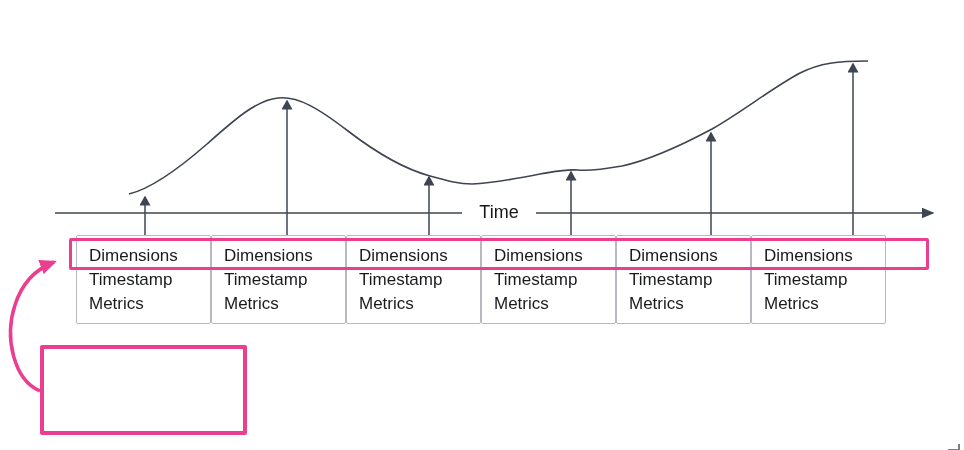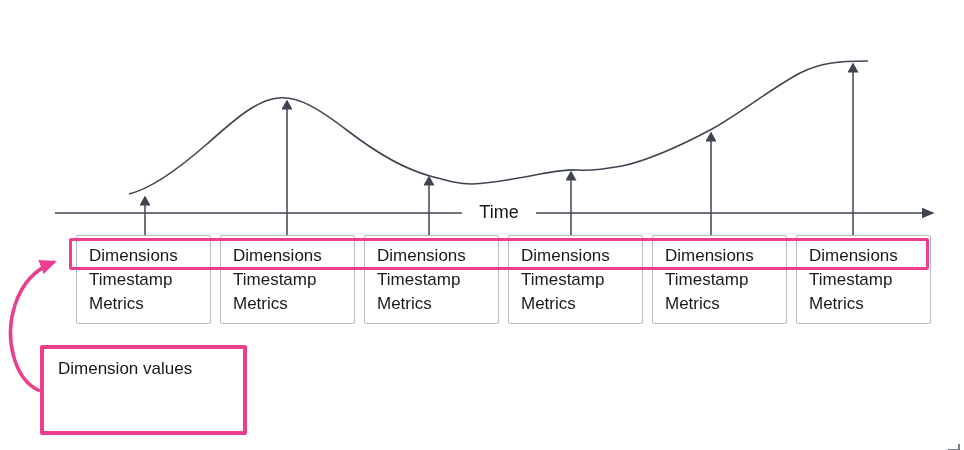--- a/index.html
+++ b/index.html
@@ -35,21 +35,20 @@
     z-index: 2;
   }
   
   .boxes {
     position: absolute;
     left: 76px;
     top: 235px;
     width: 855px;
     height: 89px;
     display: flex;
-    gap: 9px;
     z-index: 2;
   }
   .rec {
     box-sizing: border-box;
     width: 135px;
     height: 89px;
     background: #ffffff;
     border: 1px solid #b6bac0;
     border-radius: 2px;
     padding: 8px 12px 0 12px;
@@ -182,18 +181,17 @@
     <div class="rec">
       <div class="rec-line">Dimensions</div>
       <div class="rec-line">Timestamp</div>
       <div class="rec-line">Metrics</div>
     </div>
   </div>
 
   <div class="pink-rect"></div>
 
   <div class="callout">
-    <div class="callout-line">Dimension values</div>
   </div>
 
   <div class="corner-artifact"></div>
 
 </div>
 
 </body></html>

